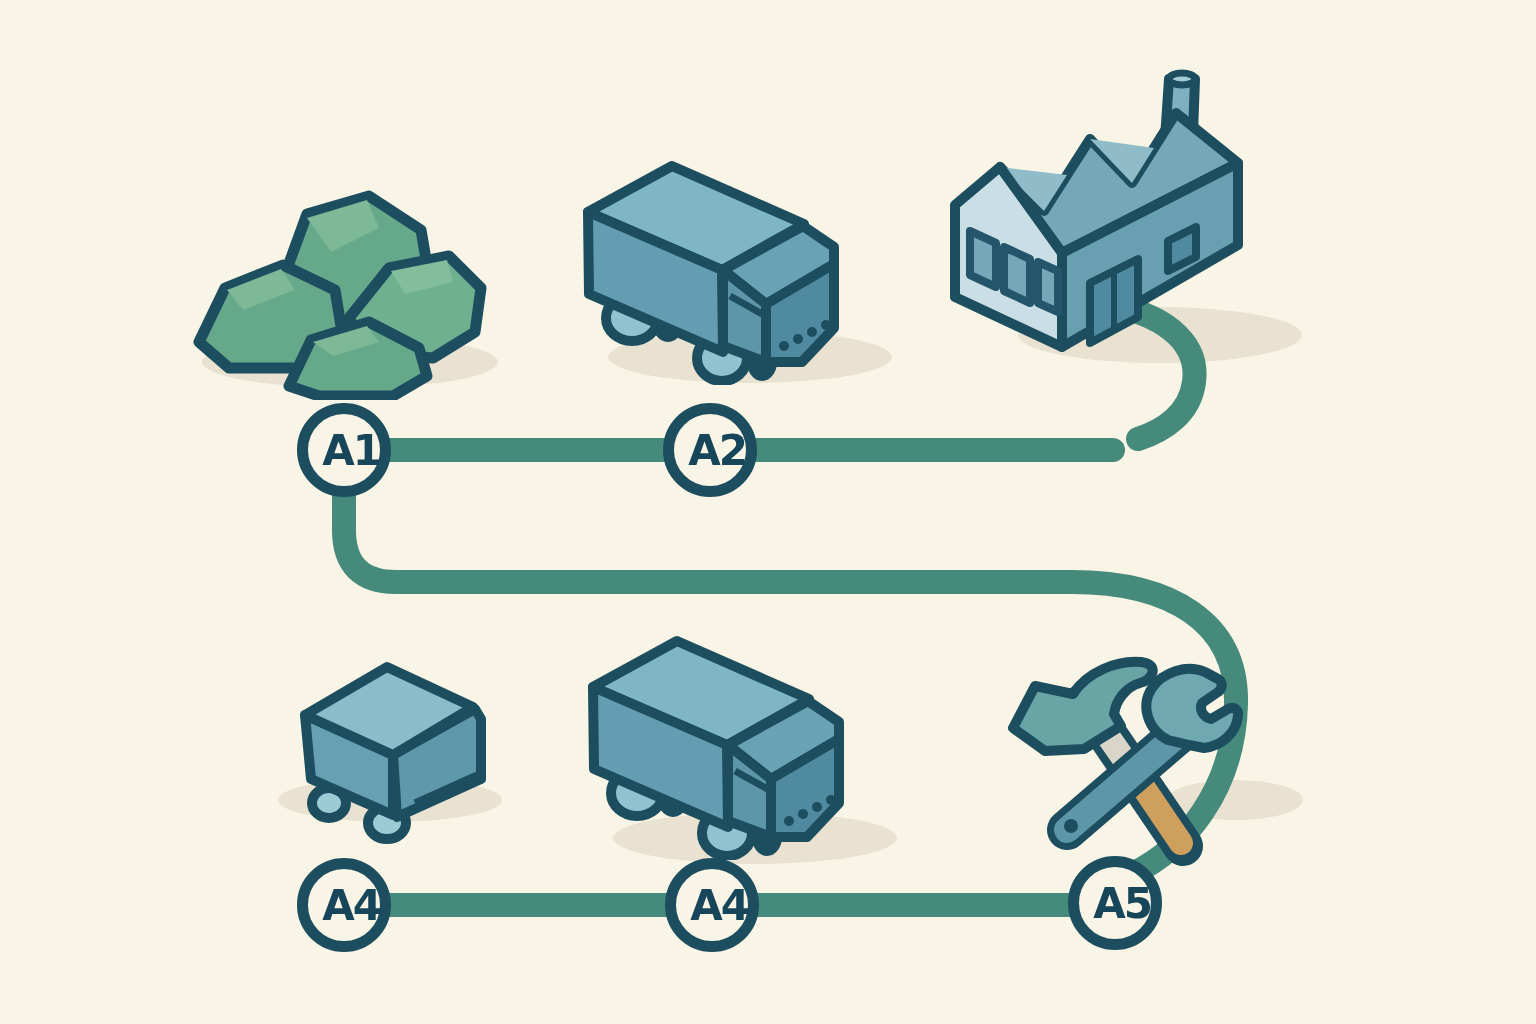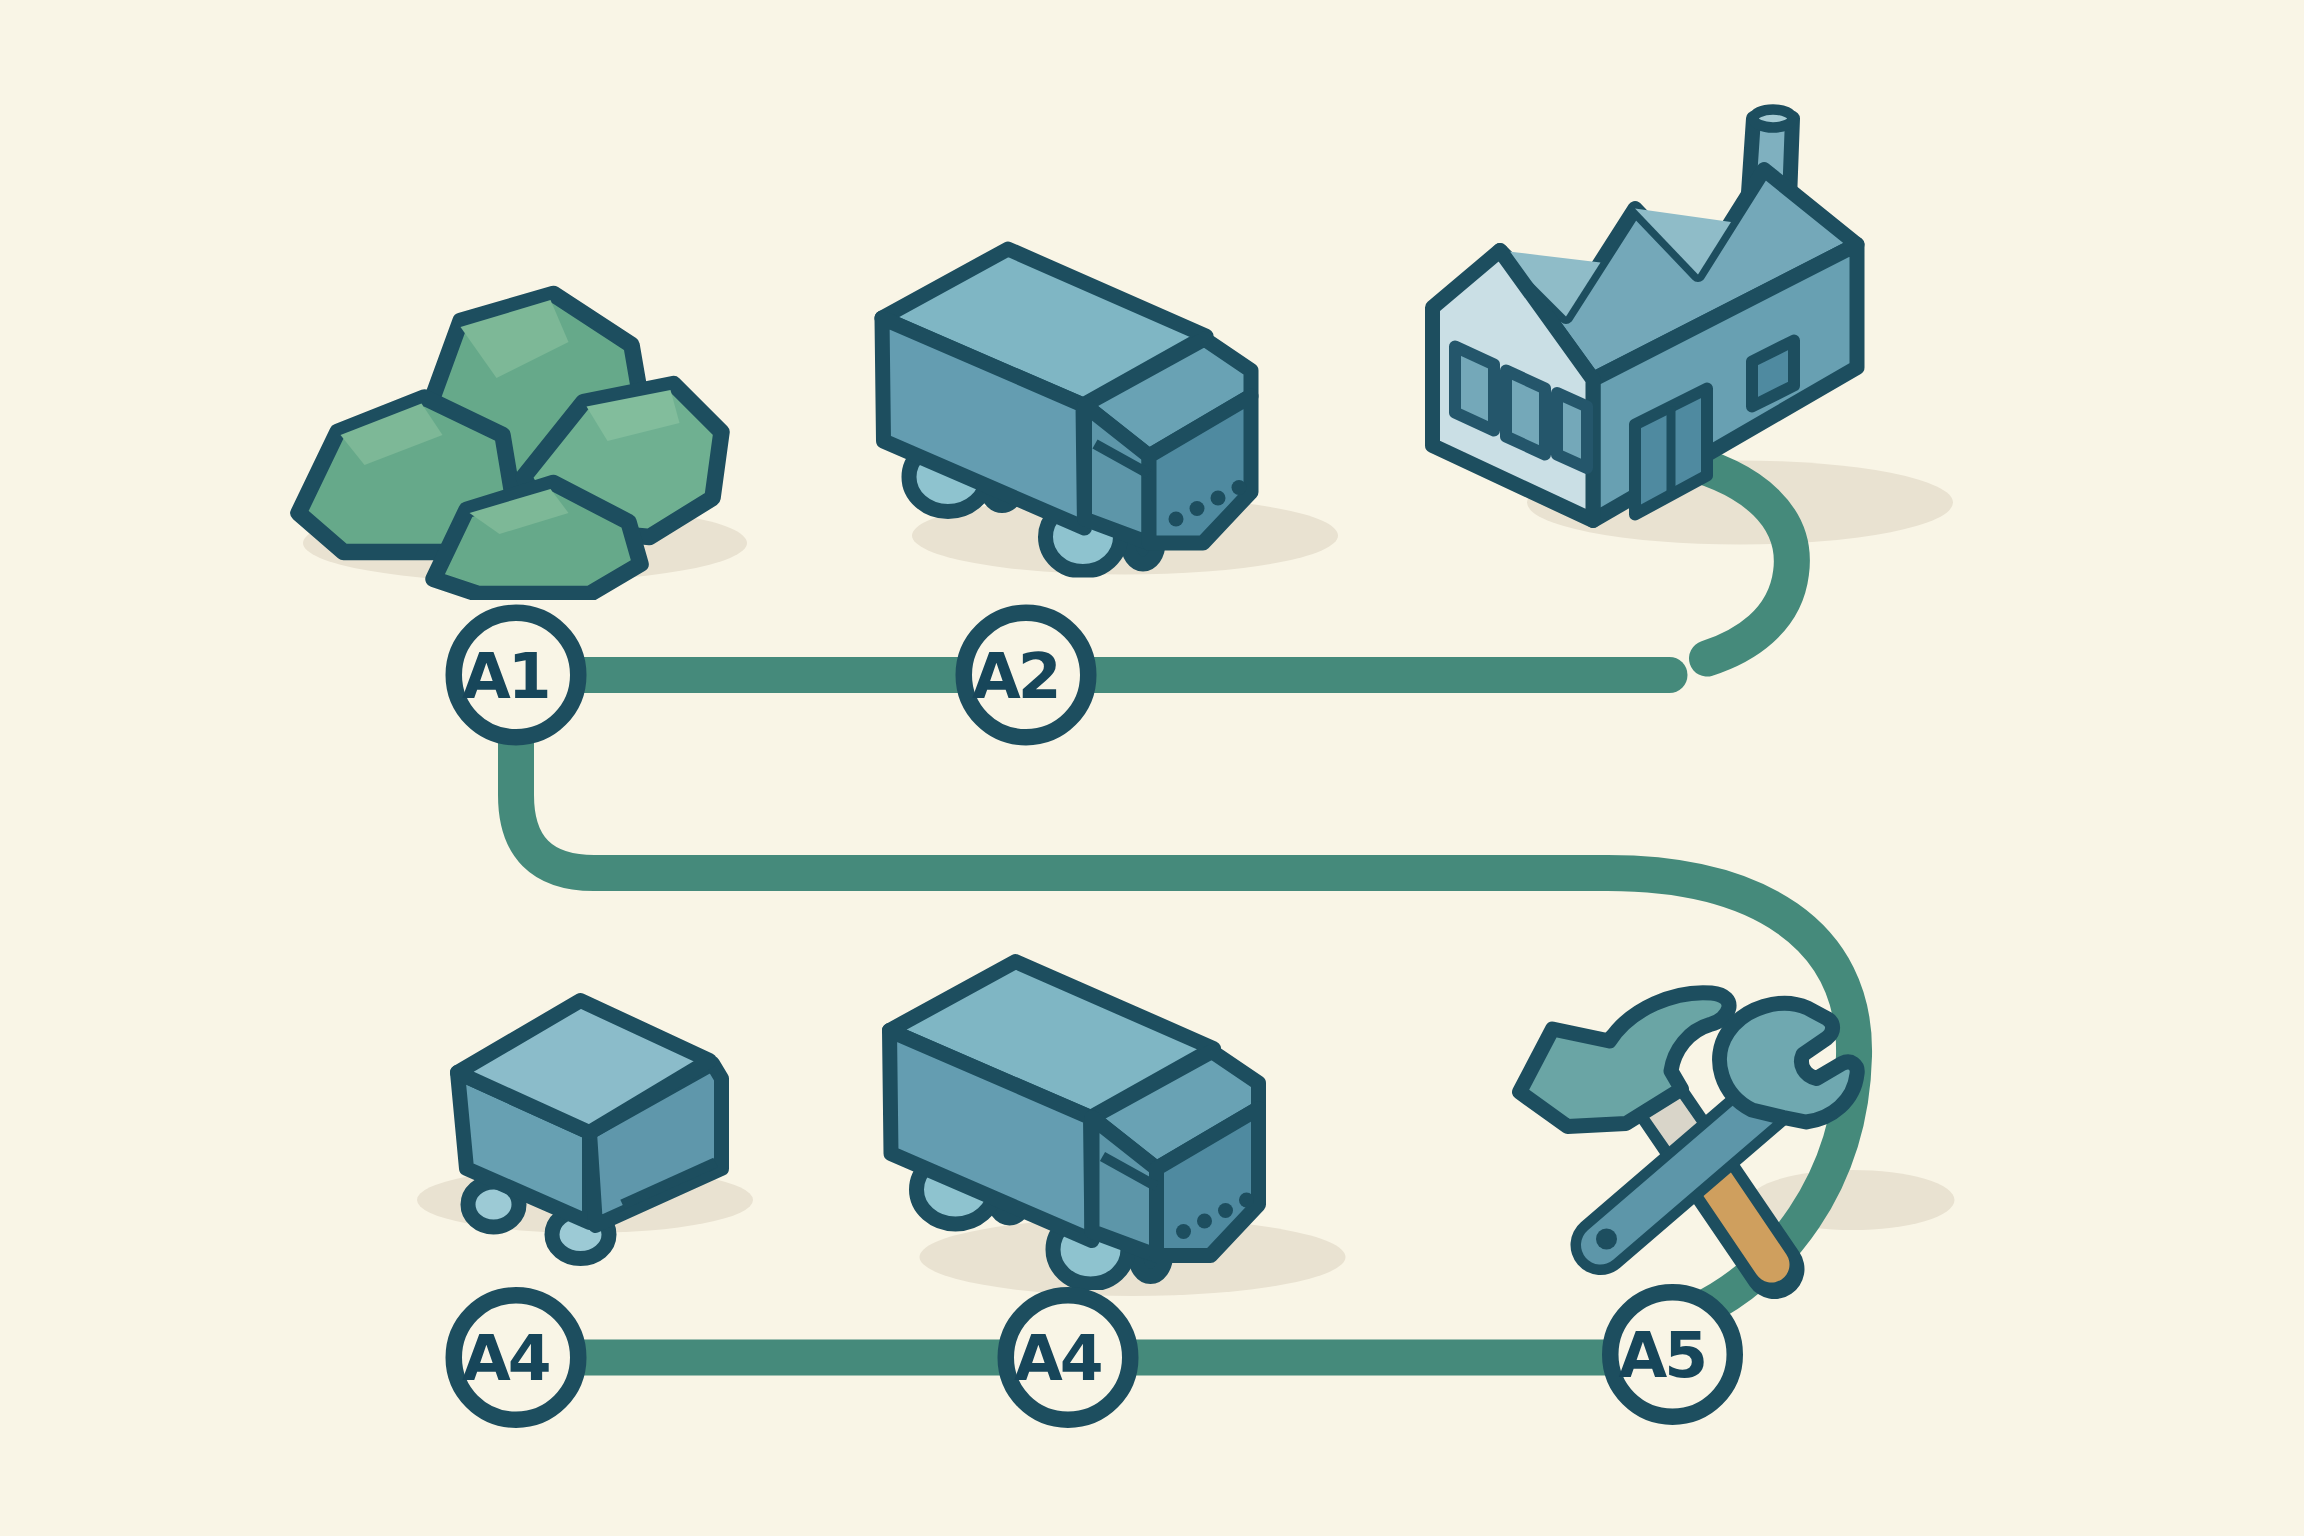--- a/index.html
+++ b/index.html
@@ -8,26 +8,26 @@
     background:#f9f5e6;
     font-family:"DejaVu Sans", sans-serif;
   }
   .stage{position:absolute;inset:0;width:1536px;height:1024px}
   svg.layer{position:absolute;left:0;top:0}
   .icon{position:absolute;display:block}
   .node{
     position:absolute;width:94px;height:94px;box-sizing:border-box;
     border:11px solid #1d4e5f;border-radius:50%;
     background:#f9f5e6;
-    display:flex;align-items:center;justify-content:flex-start;
+    display:flex;align-items:center;justify-content:flex-end;
     font-weight:700;font-size:42px;color:#17465a;letter-spacing:-2px;
     z-index:5;
   }
   .n-a1{left:297px;top:403px}
-  .n-a2{left:637px;top:403px}
+  .n-a2{left:663px;top:403px}
   .n-a3{left:1066px;top:403px}
   .n-a4a{left:297px;top:858px}
   .n-a4b{left:665px;top:858px}
   .n-a5{left:1068px;top:856px}
   .ic-rocks{left:185px;top:170px}
   .ic-truck1{left:570px;top:150px}
   .ic-factory{left:940px;top:55px}
   .ic-van{left:265px;top:645px}
   .ic-truck2{left:575px;top:625px}
   .ic-tools{left:985px;top:622px}

